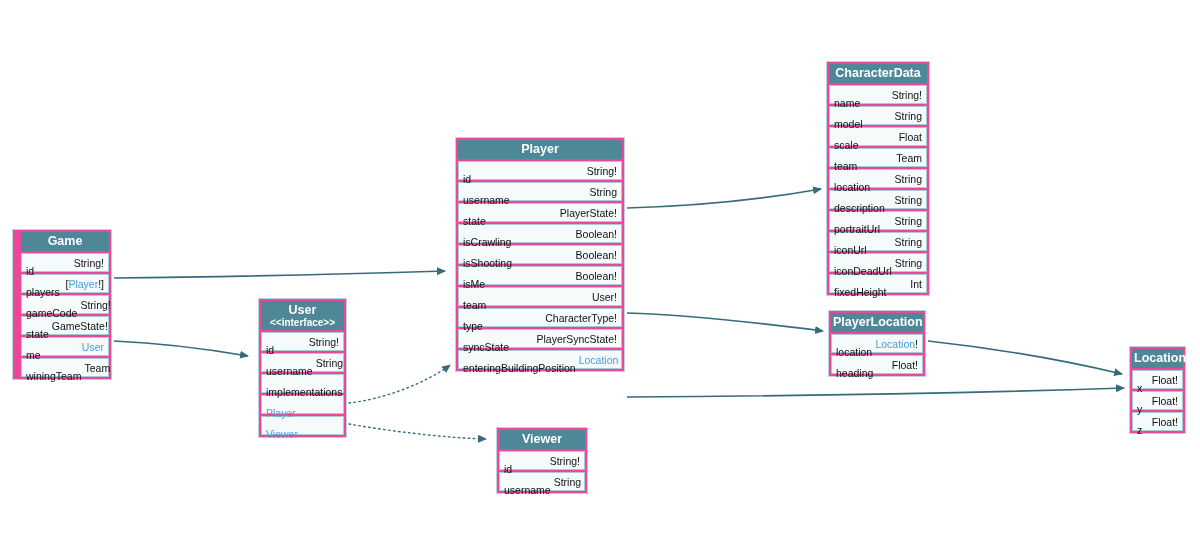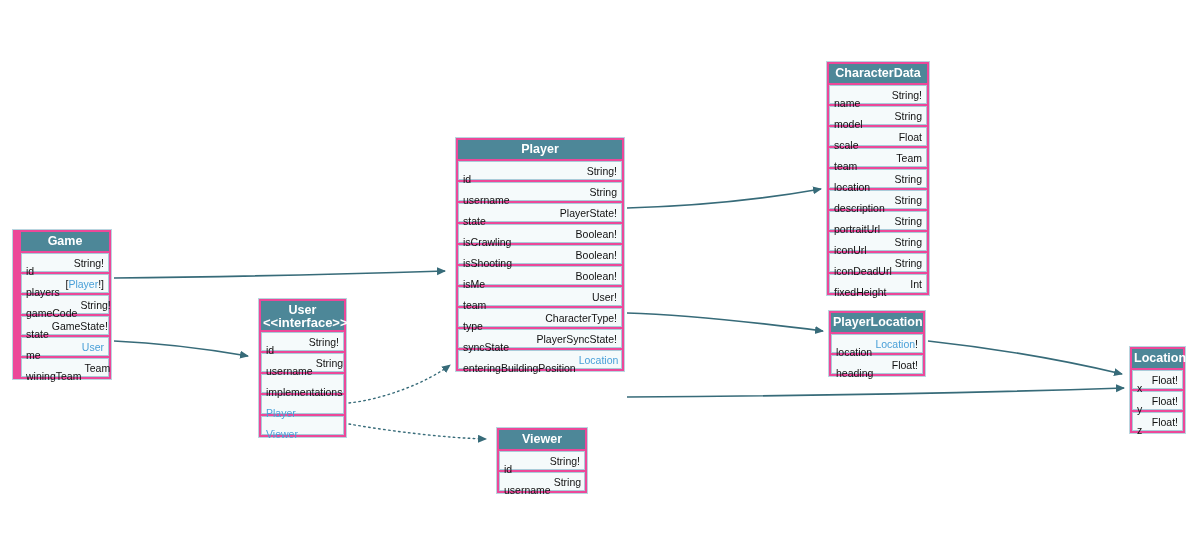--- a/index.html
+++ b/index.html
@@ -4,21 +4,21 @@
 <style>
   html,body{margin:0;padding:0;background:#ffffff;}
   body{font-family:"Liberation Sans",sans-serif;}
   #canvas{position:relative;width:1200px;height:547px;background:#ffffff;overflow:hidden;}
   svg.arrows{position:absolute;left:0;top:0;width:1200px;height:547px;pointer-events:none;}
   svg.arrows path.rel{fill:none;stroke:var(--arrow,#376b79);stroke-width:1.7;}
   svg.arrows path.rel.dotted{stroke-width:1.4;stroke-dasharray:1.6 3.4;stroke-linecap:round;}
   .node{position:absolute;box-sizing:border-box;background:#ec4899;border:1px solid var(--node-border,#b9d5df);padding:2px;}
   .hdr{background:var(--header-bg,#4d8798);color:var(--header-text,#ffffff);text-align:center;
        font-weight:bold;font-size:12.5px;line-height:15px;padding:2px 2px;cursor:pointer;}
-  .hdr-sub{font-size:13px;font-weight:bold;line-height:11px;margin-top:-1px;}
+  .hdr-sub{font-size:10px;font-weight:bold;line-height:11px;margin-top:-1px;}
   .row{display:flex;justify-content:space-between;align-items:center;gap:3px;margin-top:2px;
        border:1px solid var(--row-border,#a9cbd9);background:var(--row-bg,#f5fafb);height:19px;
        box-sizing:border-box;padding:0 4px;font-size:10.5px;color:var(--text,#111111);white-space:nowrap;cursor:pointer;}
   .fname{text-align:left;margin-top:16px;}
   .ftype{text-align:center;}
   .lk{color:var(--link,#4aa0d8);}
 </style>
 </head>
 <body>
 

